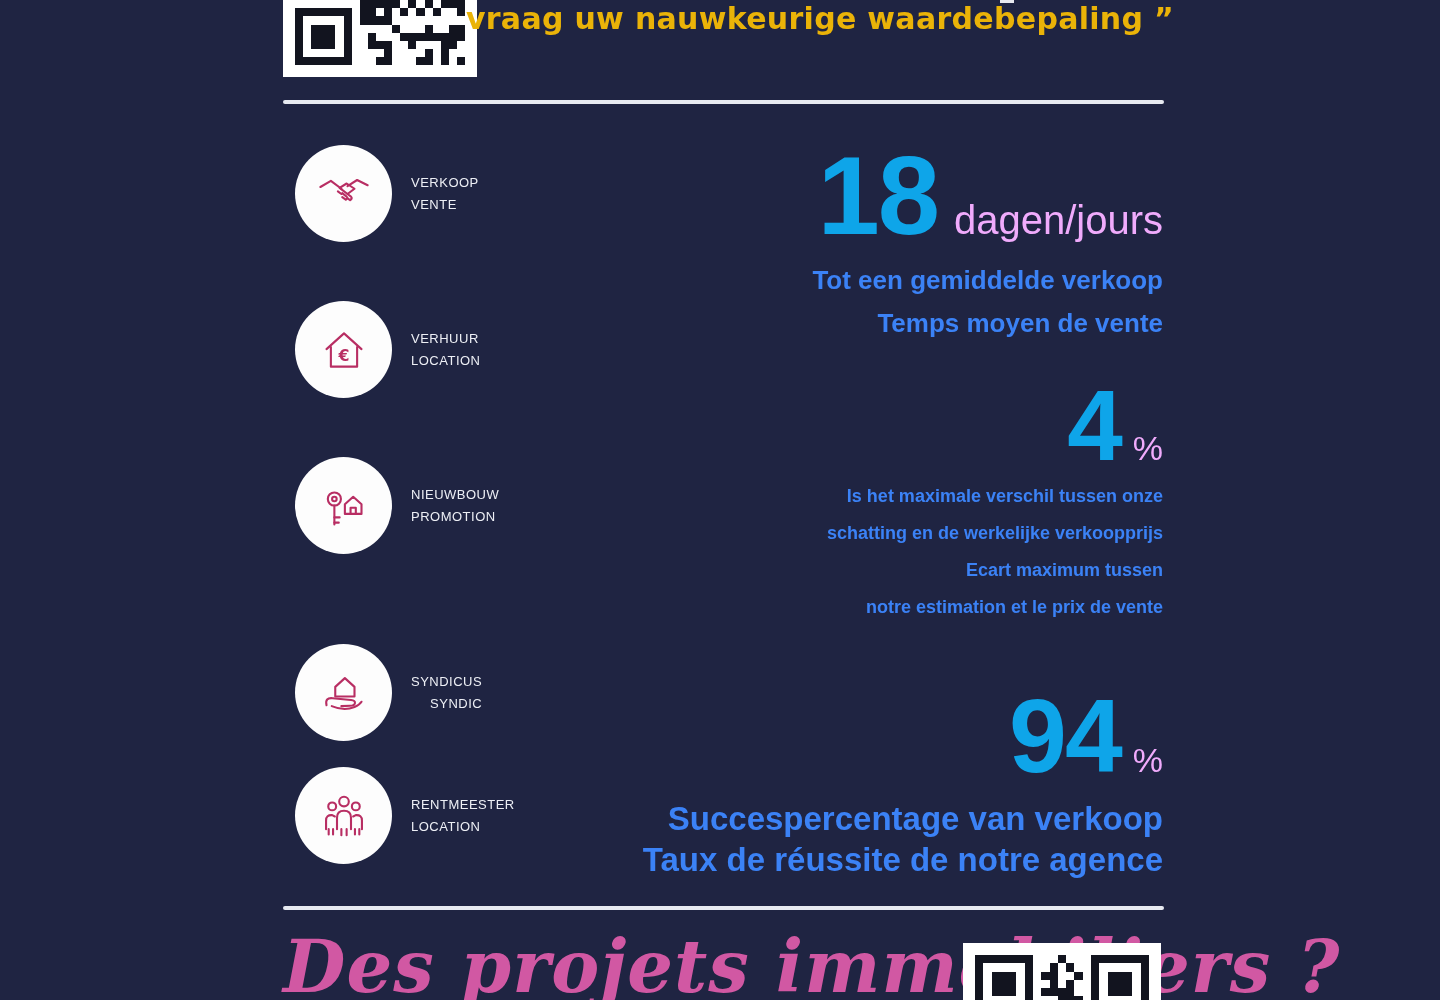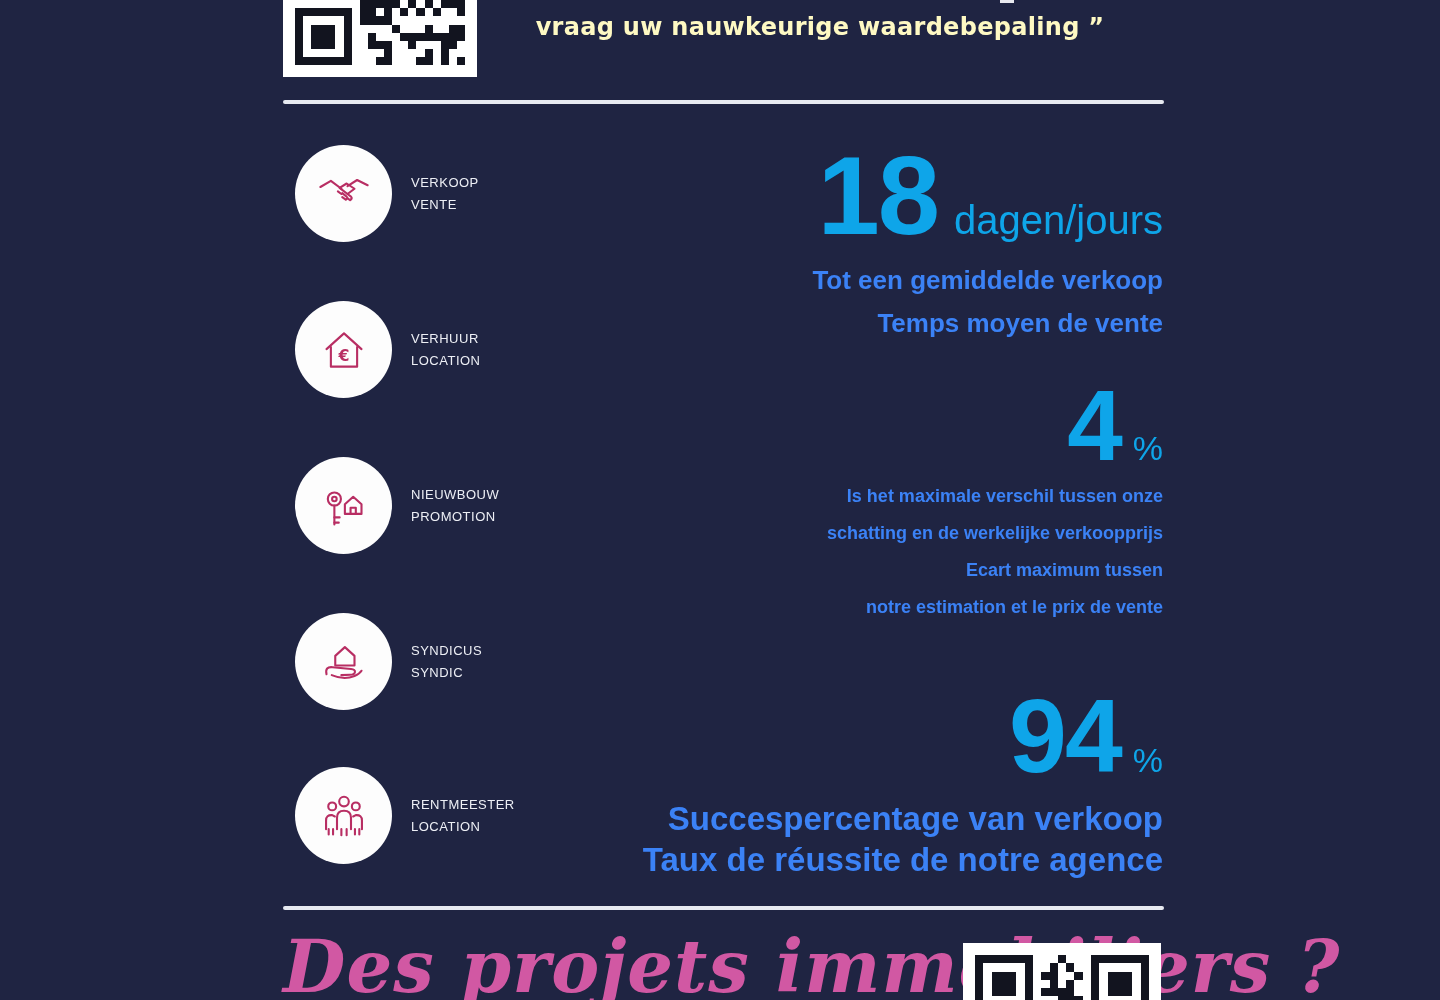--- a/index.html
+++ b/index.html
@@ -13,24 +13,24 @@
   .qr-box{
     position:absolute;background:#ffffff;box-sizing:border-box;padding:12px;
   }
   .qr-box svg{display:block;width:100%;height:100%;}
   .qr-top{left:283px;top:-117px;width:194px;height:194px;}
   .qr-bottom{left:963px;top:943px;width:198px;height:198px;}
   .top-remnant{
     position:absolute;left:1000px;top:0;width:14px;height:3px;background:#e8e9ef;
   }
   .quote{
-    position:absolute;left:460px;top:8px;width:720px;
-    text-align:center;color:#fef9c3;
+    position:absolute;left:460px;top:0;width:720px;
+    text-align:center;color:#eab308;
     font-family:"DejaVu Sans",sans-serif;font-weight:700;
-    font-size:24px;line-height:38px;letter-spacing:.3px;
+    font-size:30px;line-height:38px;letter-spacing:.3px;
   }
   .divider{
     position:absolute;left:283px;width:881px;height:4px;
     background:#e7eaf1;border-radius:2px;
   }
   .divider-top{top:100px;}
   .divider-bottom{top:906px;}
   
   .service{
     position:absolute;left:295px;display:flex;align-items:center;
@@ -40,34 +40,34 @@
     display:flex;align-items:center;justify-content:center;flex:0 0 auto;
   }
   .service .circle svg{
     width:56px;height:56px;stroke:#b82e63;fill:none;
     stroke-width:2.4;stroke-linecap:round;stroke-linejoin:round;
   }
   .service .labels{
     margin-left:19px;color:#edeff5;font-size:13px;line-height:22px;
     letter-spacing:.5px;font-family:"Liberation Sans",sans-serif;
   }
-  .s1{top:145px;} .s2{top:301px;} .s3{top:457px;} .s4{top:613px;} .s5{top:767px;}
+  .s1{top:145px;} .s2{top:301px;} .s3{top:457px;} .s4{top:644px;text-align:right;} .s5{top:767px;}
   
   .stat{
     position:absolute;right:277px;text-align:right;color:#fafbfd;
   }
   .stat .head{
     display:flex;justify-content:flex-end;align-items:baseline;
   }
   .stat .num{
     color:#0ea5e9;font-family:"Liberation Sans",sans-serif;
     font-weight:700;line-height:.9;letter-spacing:-2px;
   }
   .stat .unit{
-    color:#0ea5e9;font-family:"Liberation Sans",sans-serif;font-weight:400;
+    color:#f0abfc;font-family:"Liberation Sans",sans-serif;font-weight:400;
   }
   .stat .lines{
     font-family:Liberation Sans, sans-serif;font-weight:700;color:#3b82f6;
   }
   .stat1{top:146px;}
   .stat1 .num{font-size:112px;}
   .stat1 .unit{font-size:40px;margin-left:16px;}
   .stat1 .lines{margin-top:12px;font-size:26px;line-height:43px;}
   .stat2{top:380px;}
   .stat2 .num{font-size:100px;}

